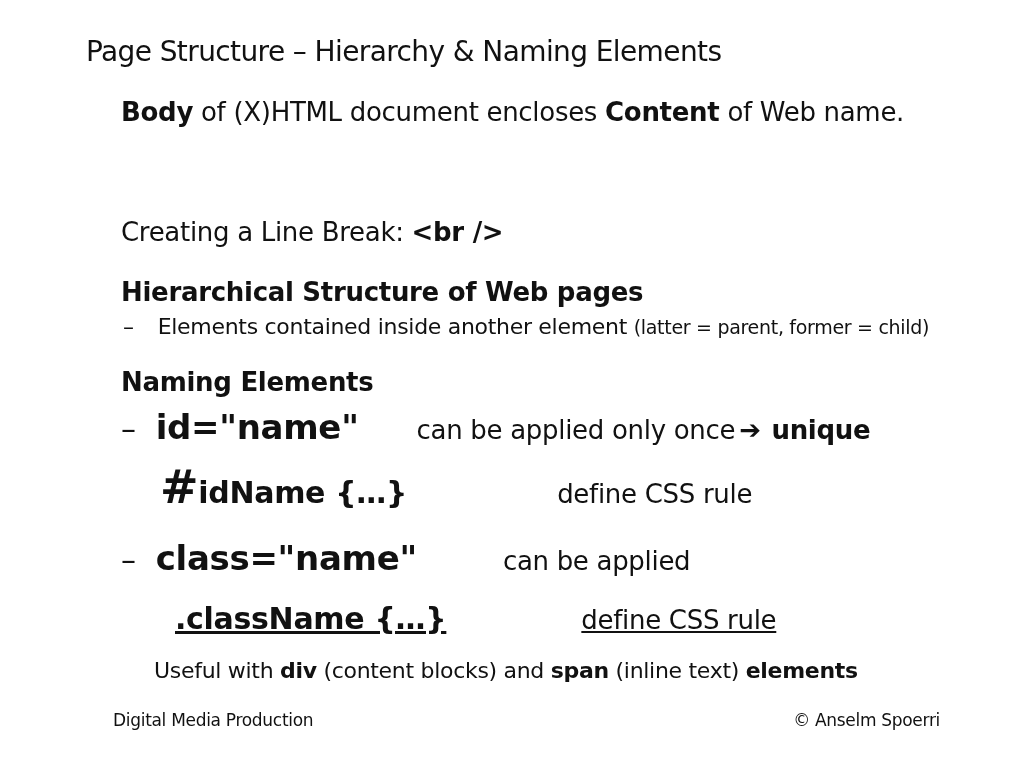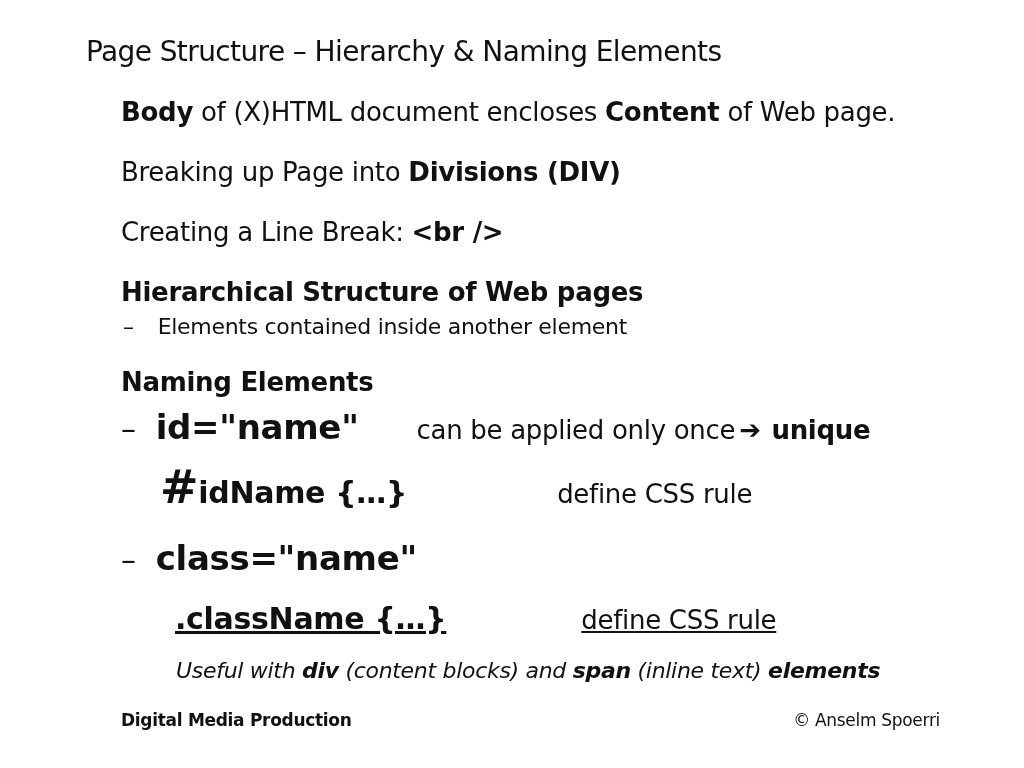--- a/index.html
+++ b/index.html
@@ -37,40 +37,37 @@
 <div class="slide">
 
   <div class="line title s28" style="left:86px;top:38px;text-align:right;">
     <span>Page Structure – Hierarchy &amp; Naming Elements</span>
   </div>
 
   <div class="line s26" style="left:121px;top:99px;align-items:flex-end;">
     <span class="b">Body</span>
     <span> of (X)HTML document encloses </span>
     <span class="b">Content</span>
-    <span> of Web page.</span>
+    <span> of Web name.</span>
   </div>
 
-  <div class="line s26" style="left:121px;top:159px;">
-    <span>Breaking up Page into </span>
-    <span class="b">Divisions (DIV)</span>
-  </div>
 
   <div class="line s26" style="left:121px;top:219px;">
     <span>Creating a Line Break: </span>
     <span class="b">&lt;br /&gt;</span>
   </div>
 
   <div class="line s26" style="left:121px;top:279px;">
     <span class="b">Hierarchical Structure of Web pages</span>
   </div>
 
   <div class="line s22" style="left:123px;top:316px;">
     <span>–</span>
     <span style="margin-left:24px;">Elements contained inside another element </span>
+    <span class="s19">(latter = parent, former = child)</span>
   </div>
 
   <div class="line s26" style="left:121px;top:369px;">
     <span class="b">Naming Elements</span>
   </div>
 
   <div class="line s26" style="left:121px;top:410px;">
     <span class="s30">–</span>
     <span class="b s34" style="margin-left:20px;">id="name"</span>
     <span style="margin-left:58px;">can be applied only once</span>
@@ -80,37 +77,38 @@
 
   <div class="line s26" style="left:160px;top:464px;">
     <span class="b s46">#</span>
     <span class="b s30">idName {…}</span>
     <span style="margin-left:150px;">define CSS rule</span>
   </div>
 
   <div class="line s26" style="left:121px;top:541px;">
     <span class="s30">–</span>
     <span class="b s34" style="margin-left:20px;">class="name"</span>
+    <span style="margin-left:86px;">can be applied </span>
   </div>
 
   <div class="line s26" style="left:175px;top:604px;text-decoration:underline;">
     <span class="b s30">.className {…}</span>
     <span style="margin-left:135px;">define CSS rule</span>
   </div>
 
-  <div class="line s22" style="left:176px;top:660px;font-style:italic;">
+  <div class="line s22" style="left:154px;top:660px;">
     <span>Useful with </span>
     <span class="b">div</span>
     <span> (content blocks) and </span>
     <span class="b">span</span>
     <span> (inline text) </span>
     <span class="b">elements</span>
   </div>
 
-  <div class="line s17" style="left:121px;top:712px;font-weight:bold;">
+  <div class="line s17" style="left:113px;top:712px;">
     <span>Digital Media Production</span>
   </div>
 
   <div class="line s17" style="right:84px;top:712px;text-align:right;">
     <span>© Anselm Spoerri</span>
   </div>
 
 </div>
 
 </body></html>

